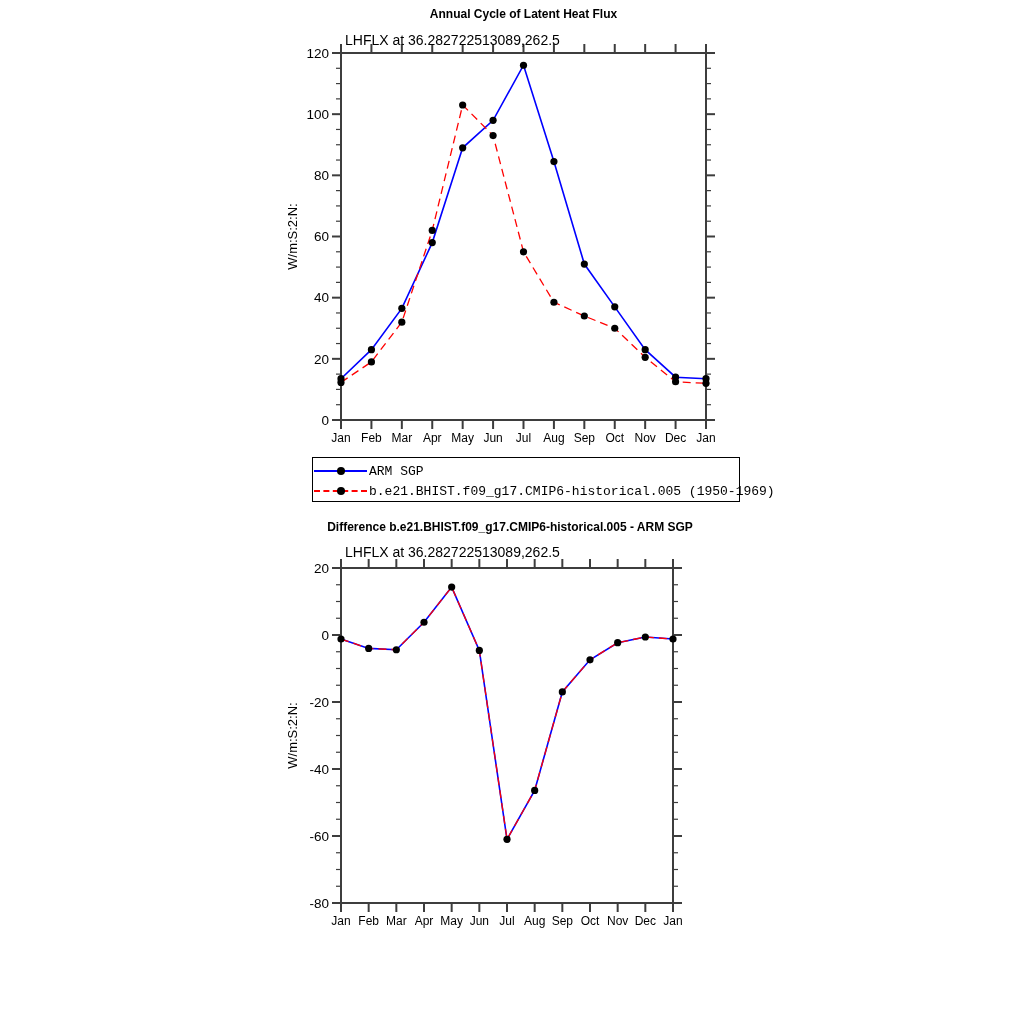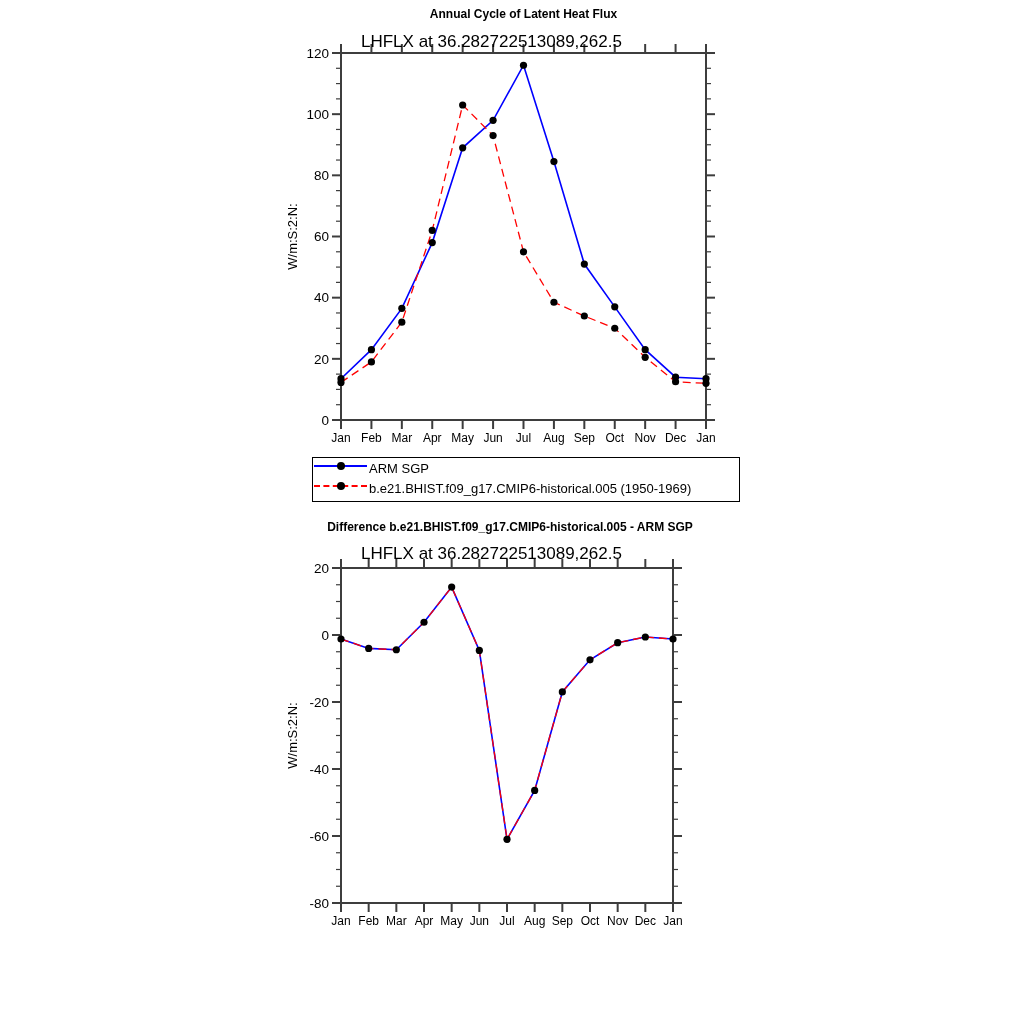--- a/index.html
+++ b/index.html
@@ -2,26 +2,26 @@
 <html><head>
 <meta charset="utf-8">
 <style>
   html,body{margin:0;padding:0;background:#ffffff;}
   .page{position:relative;width:1024px;height:1024px;background:#ffffff;overflow:hidden;
         font-family:"Liberation Sans", sans-serif;color:#000;}
   #plots{position:absolute;left:0;top:0;}
   .title{position:absolute;font-weight:bold;font-size:12px;text-align:center;white-space:nowrap;}
   .t1{left:241px;top:7px;width:565px;}
   .t2{left:210px;top:520px;width:600px;}
-  .subtitle{position:absolute;font-size:17px;white-space:nowrap;margin-left:16px;}
+  .subtitle{position:absolute;font-size:14px;white-space:nowrap;}
   .s1{left:345px;top:32px;}
   .s2{left:345px;top:544px;}
   .legend{position:absolute;left:312px;top:457px;width:428px;height:45px;
           border:1px solid #000;box-sizing:border-box;padding-top:3px;background:#fff;}
-  .lrow{position:relative;height:20px;display:flex;align-items:flex-start;}
+  .lrow{position:relative;height:20px;display:flex;align-items:center;font-family:Liberation Mono, monospace;}
   .sample{position:relative;width:56px;height:10px;flex:0 0 56px;}
   .sline{position:absolute;left:1px;top:4px;width:53px;height:0;border-top:2px solid #0000ff;}
   .sline.dashed{border-top-style:dashed;border-top-color:#ff0000;}
   .sdot{position:absolute;left:24px;top:1px;width:8px;height:8px;border-radius:50%;background:#000;}
   .llabel{font-size:13px;white-space:nowrap;}
 </style>
 </head>
 <body>
 
 <div class="page">

